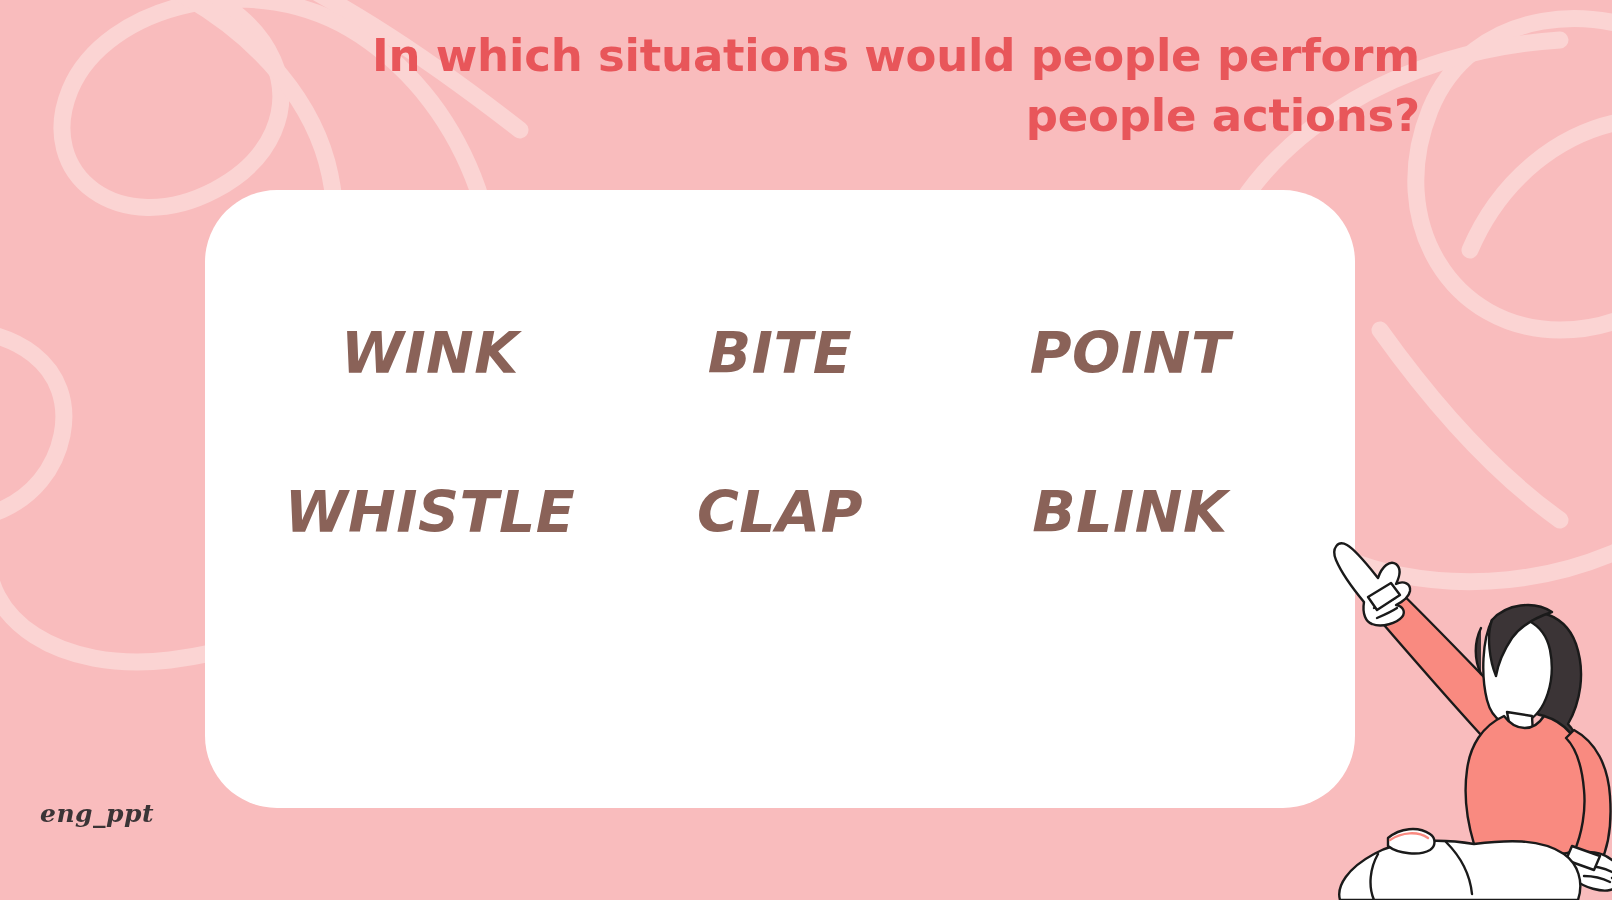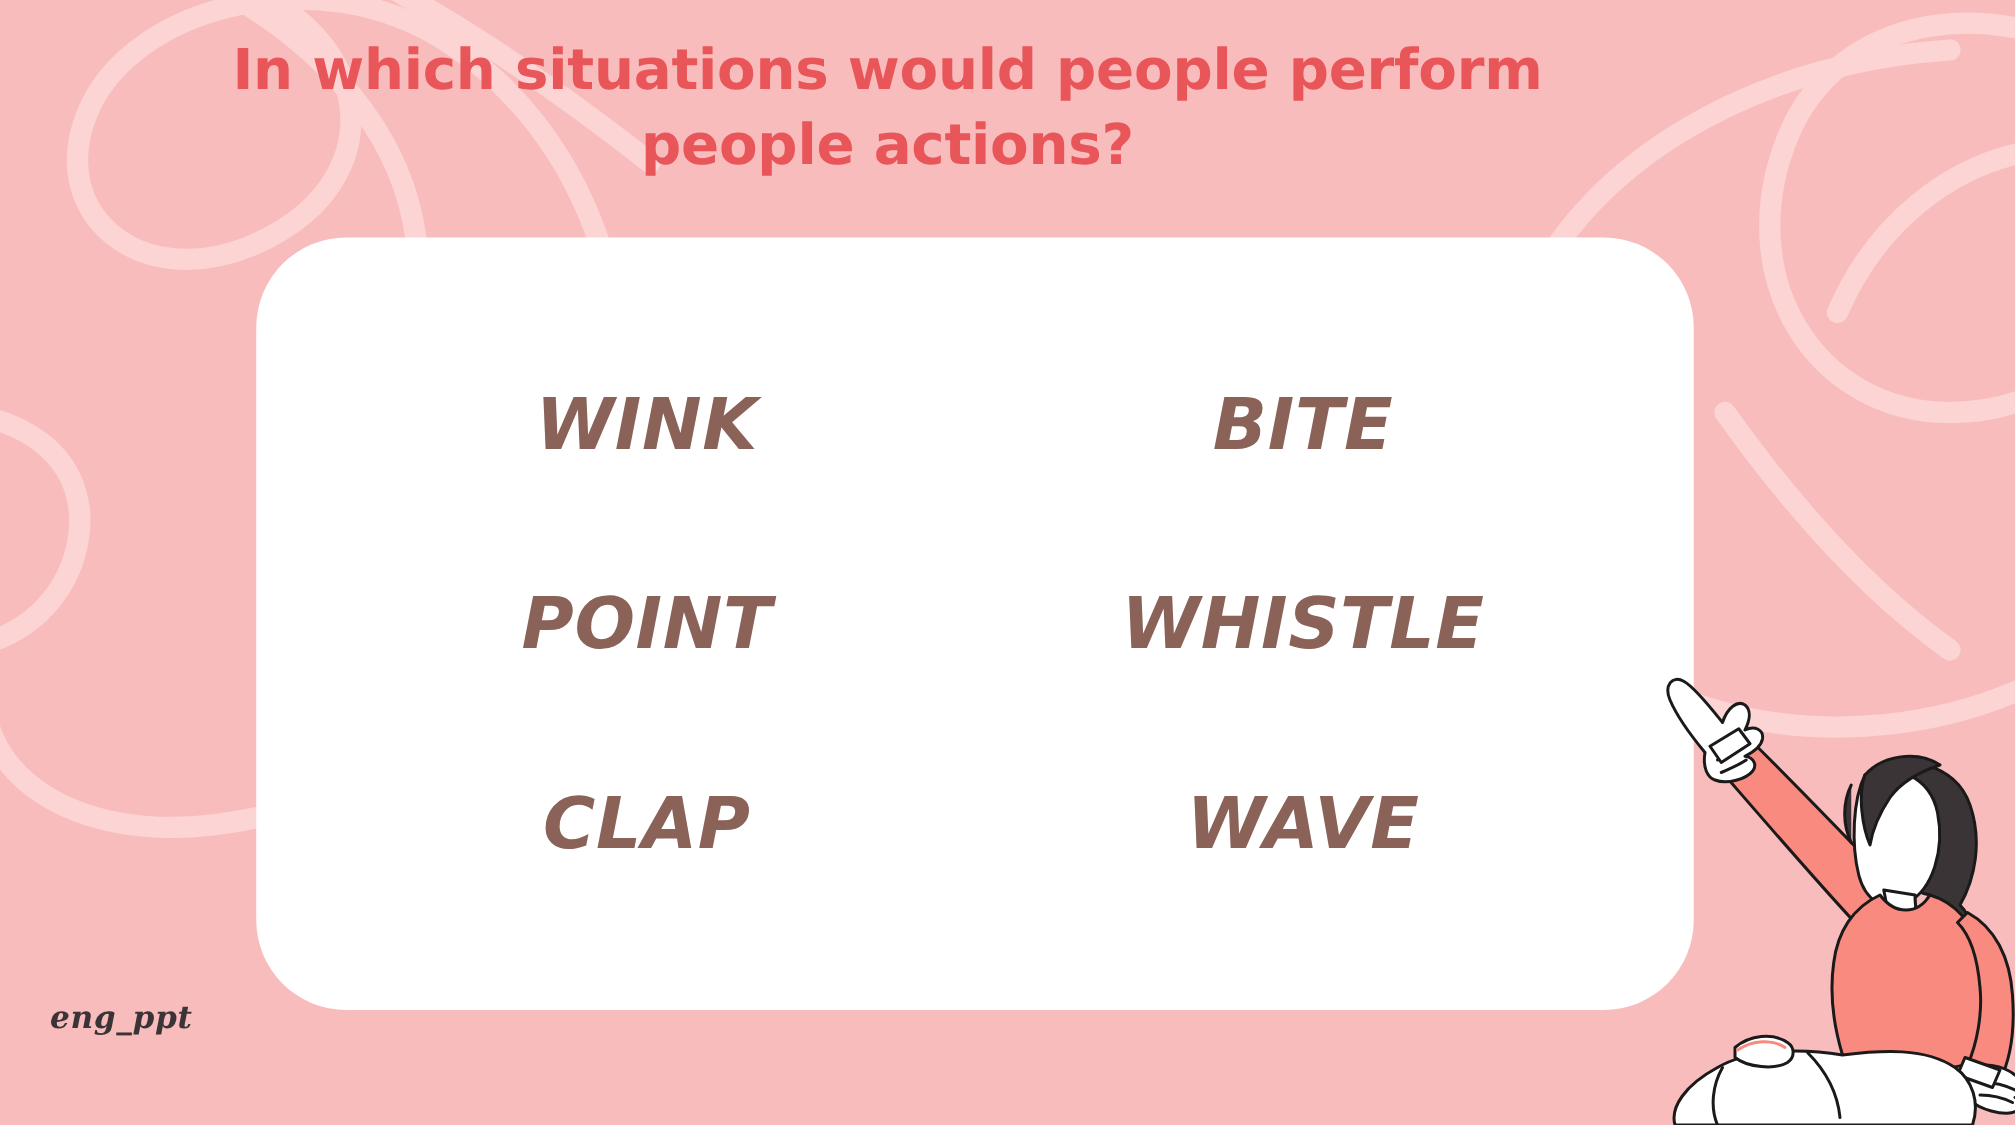--- a/index.html
+++ b/index.html
@@ -18,44 +18,44 @@
   #swirls {
     position:absolute; inset:0;
     width:1612px; height:900px;
     pointer-events:none;
   }
   
   #title {
     position:absolute;
     left:0; top:26px;
     width:1420px;
-    text-align:center;
+    text-align:right;
     color:#e8565a;
     font-family:"DejaVu Sans", sans-serif;
     font-weight:bold;
     font-size:45px;
     line-height:60px;
     letter-spacing:-0.2px;
   }
   #title .tline { display:block; }
   
   #card {
     position:absolute;
     left:205px; top:190px;
     width:1150px; height:618px;
     background:#ffffff;
     border-radius:72px;
     z-index:2;
   }
   #word-grid {
     position:absolute;
-    left:215px; top:191px;
+    left:215px; top:204px;
     width:1130px; height:608px;
     display:grid;
-    grid-template-columns:1fr 1fr;
+    grid-template-columns:1fr 1fr 1fr;
     grid-template-rows:1fr 1fr 1fr;
     align-items:center;
     justify-items:center;
     padding:70px 40px 60px 40px;
     z-index:3;
   }
   .word {
     color:#8a6258;
     font-family:"DejaVu Sans", sans-serif;
     font-weight:bold;
@@ -114,21 +114,21 @@
   </div>
 
   <div id="card"></div>
 
   <div id="word-grid">
     <div class="word">WINK</div>
     <div class="word">BITE</div>
     <div class="word">POINT</div>
     <div class="word">WHISTLE</div>
     <div class="word">CLAP</div>
-    <div class="word">WAVE</div>
+    <div class="word">BLINK</div>
   </div>
 
   <svg id="character" viewBox="0 0 340 402" aria-hidden="true">
     <g stroke="#1a1a1a" stroke-width="2.4" stroke-linejoin="round" stroke-linecap="round">
 
       <path d="M 258 232 C 230 205 160 130 113 85 L 86 104 C 128 152 196 232 227 262 Z" fill="#f98a80"></path>
 
       <path d="M 86 104 C 76 92 64 76 58 62 C 53 50 60 42 69 47 C 78 52 92 70 100 80
                C 104 68 112 62 118 66 C 123 70 122 78 118 86
                C 126 82 133 86 132 93 C 131 99 124 104 118 107

